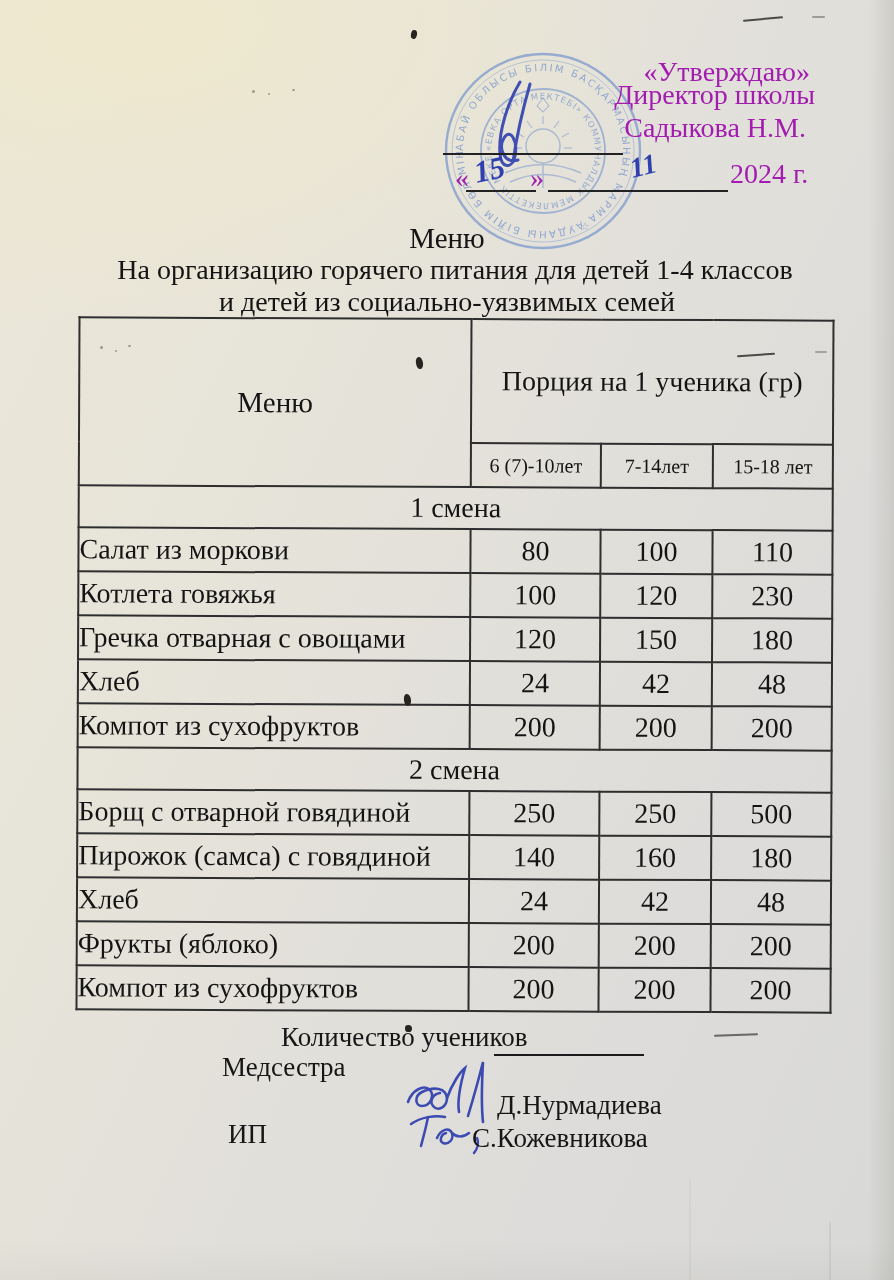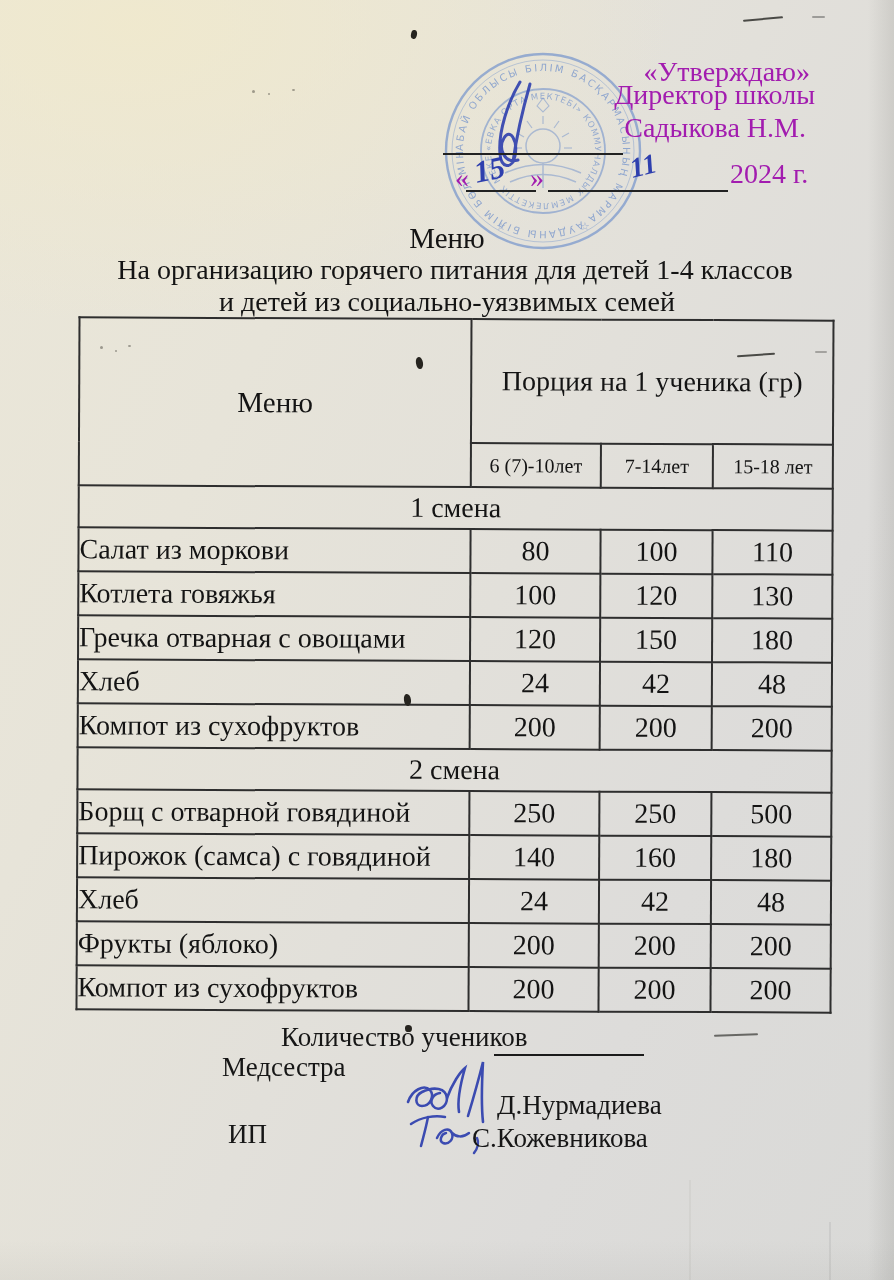--- a/index.html
+++ b/index.html
@@ -151,21 +151,21 @@
       <tr>
         <td class="dish">Салат из моркови</td>
         <td class="val">80</td>
         <td class="val">100</td>
         <td class="val">110</td>
       </tr>
       <tr>
         <td class="dish">Котлета говяжья</td>
         <td class="val">100</td>
         <td class="val">120</td>
-        <td class="val">130</td>
+        <td class="val">230</td>
       </tr>
       <tr>
         <td class="dish">Гречка отварная с овощами</td>
         <td class="val">120</td>
         <td class="val">150</td>
         <td class="val">180</td>
       </tr>
       <tr>
         <td class="dish">Хлеб</td>
         <td class="val">24</td>

